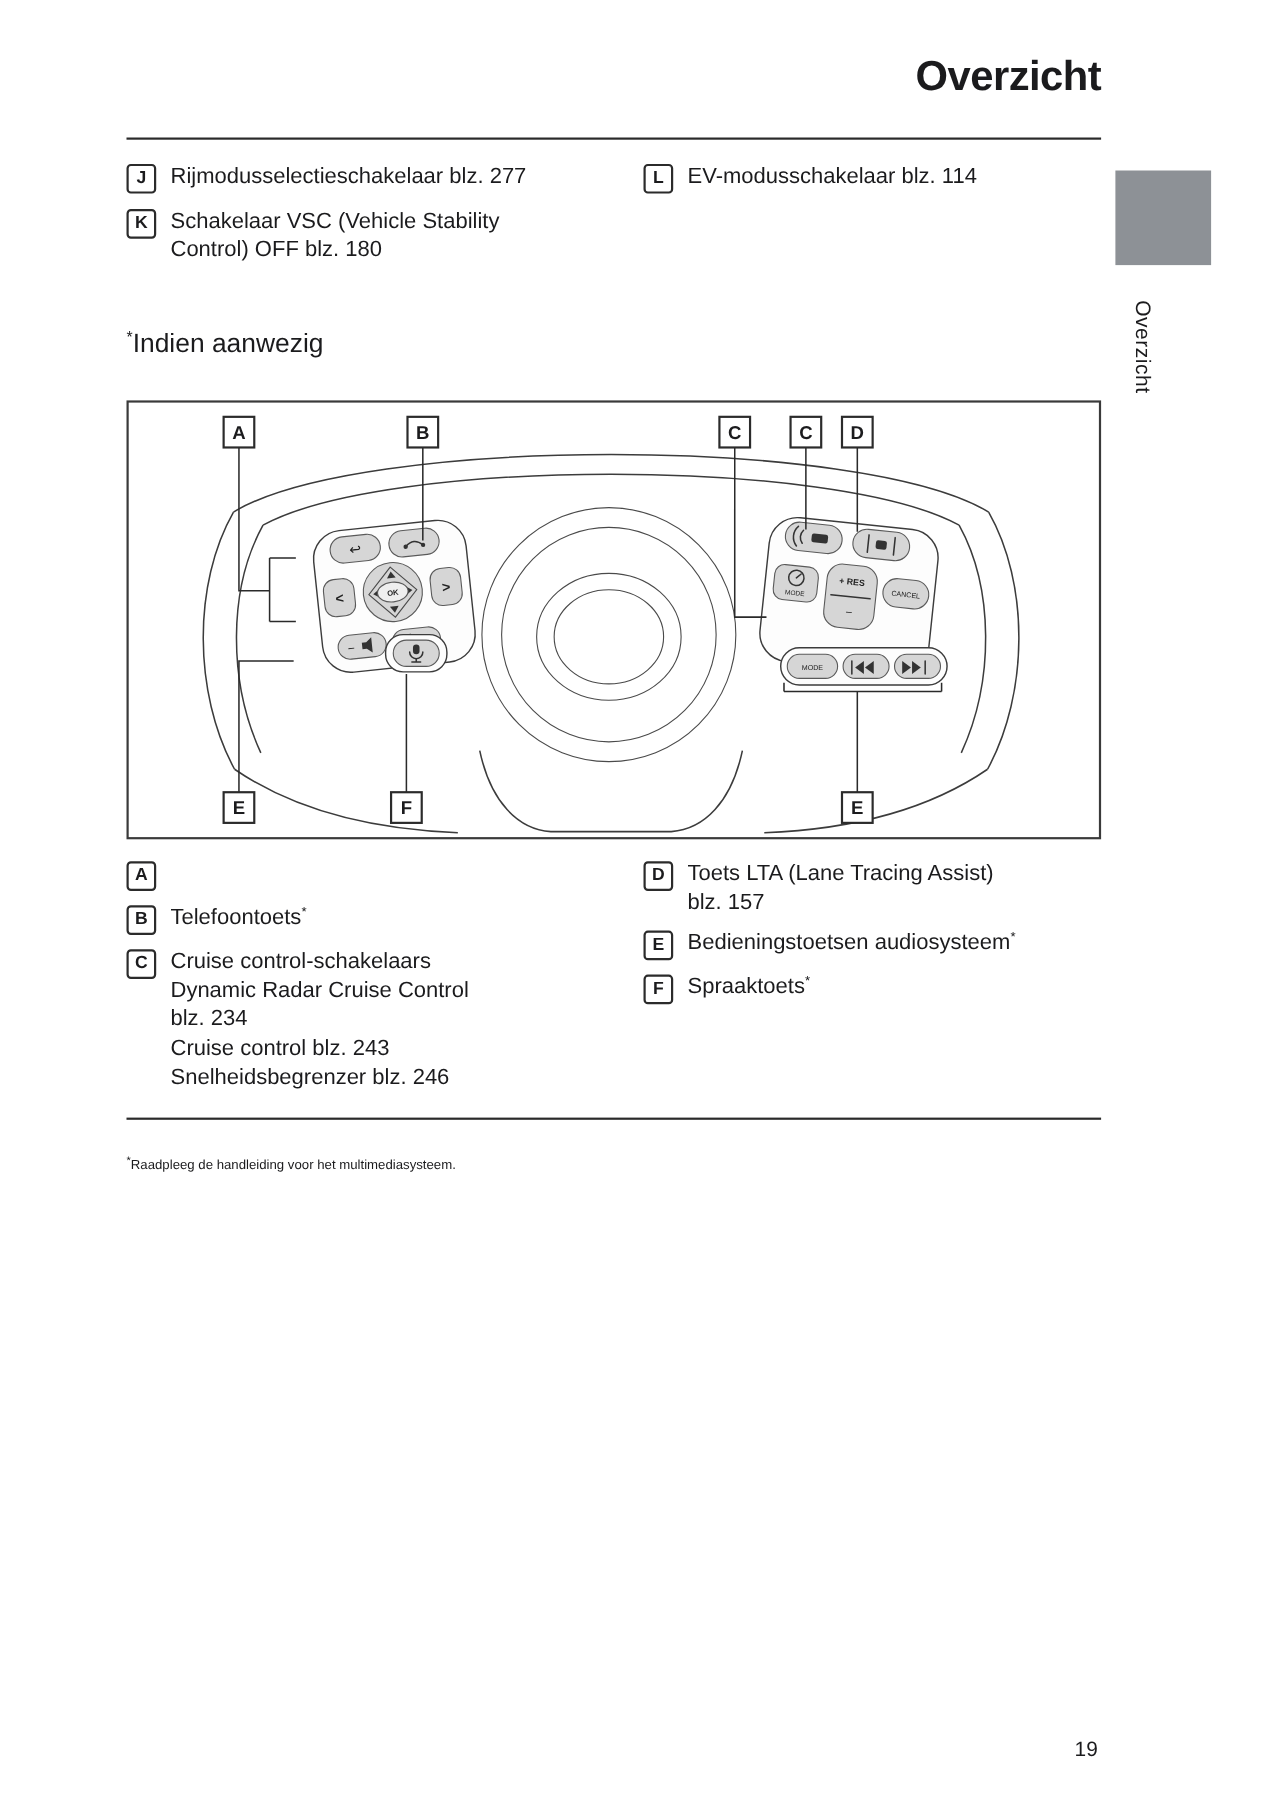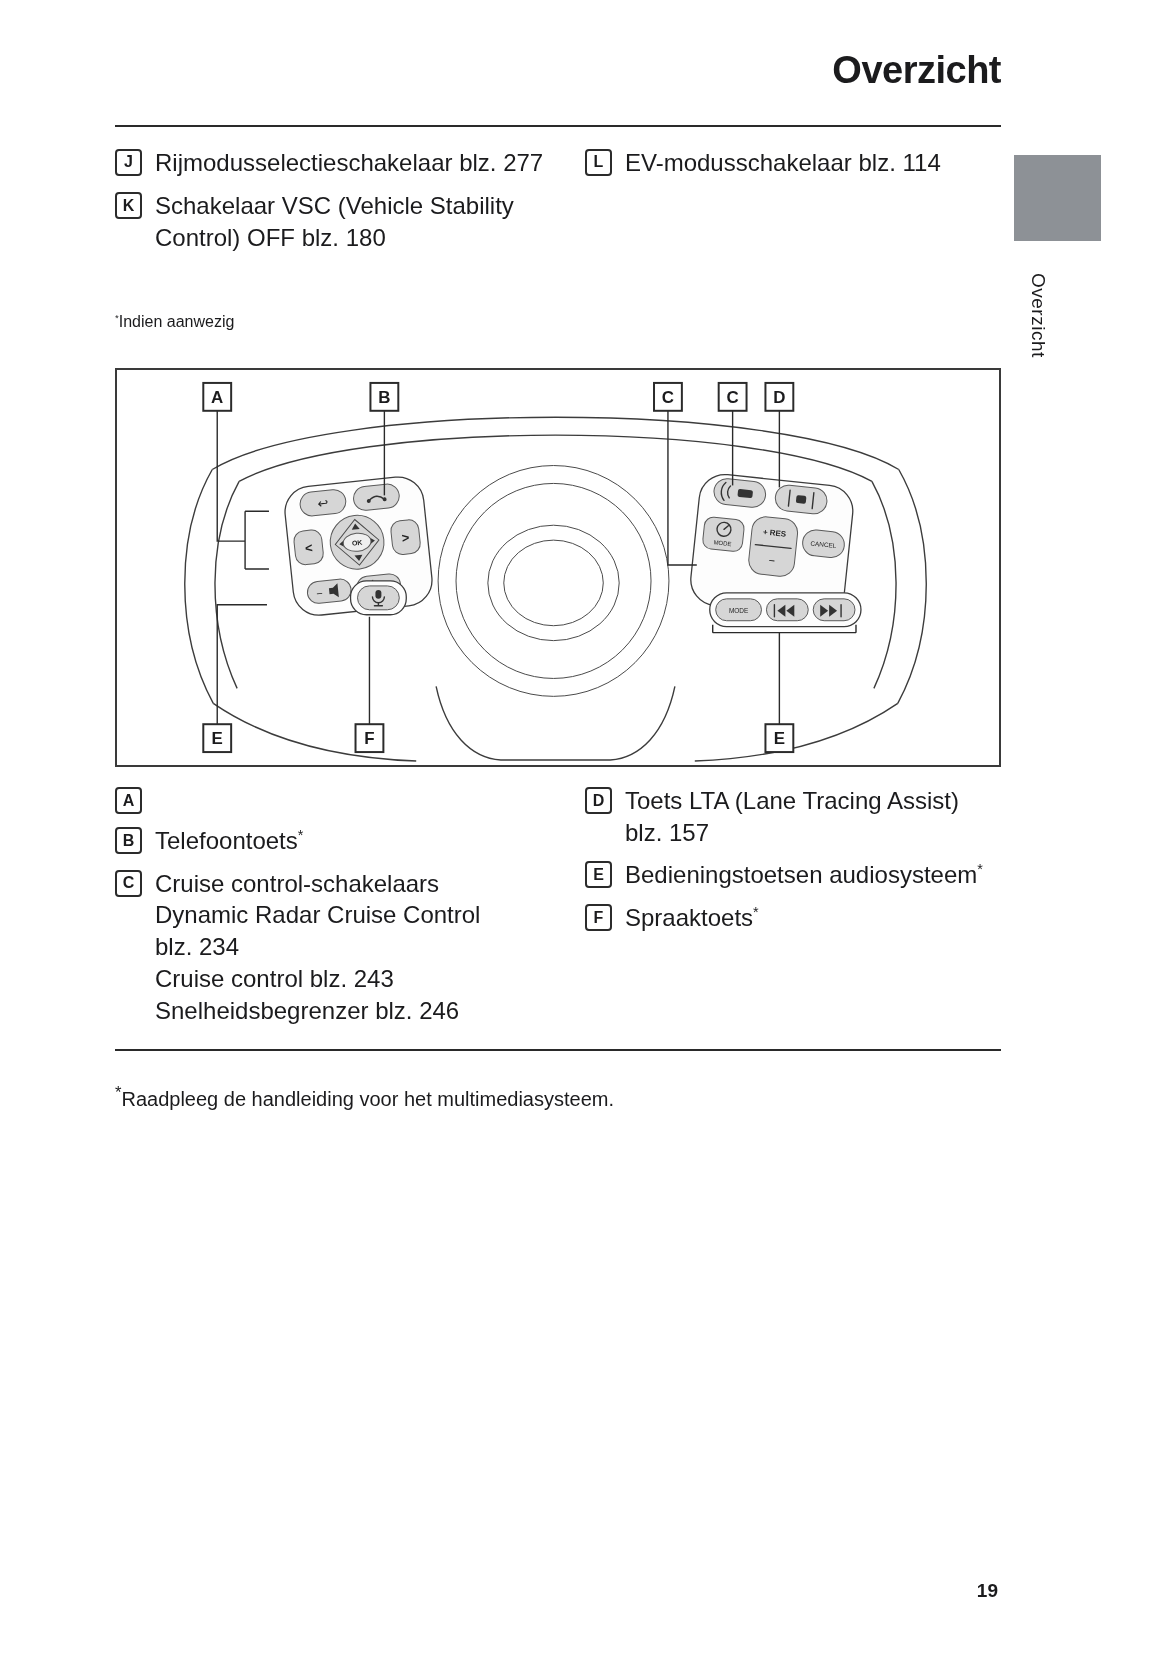--- a/index.html
+++ b/index.html
@@ -18,42 +18,42 @@
   .list { display:flex; margin-top:20px; }
   .col-left { width:470px; }
   .col-right { flex:1; }
   .item { display:flex; gap:13px; margin-bottom:12px; align-items:flex-start; }
   .key {
     flex:0 0 auto; width:27px; height:27px; margin-top:2px;
     border:2px solid #2b2b2b; border-radius:4px;
     display:flex; align-items:center; justify-content:center;
     font-weight:700; font-size:16px;
   }
-  .item-text { font-size:24px; line-height:1.32; white-space:pre-line; }
+  .item-text { font-size:20px; line-height:1.32; white-space:pre-line; }
   .item-text sup { font-size:60%; }
-  .note { margin-top:46px; font-size:16px; }
+  .note { margin-top:46px; font-size:24px; }
   .note sup { font-size:60%; }
   .diagram {
     margin-top:37px; width:886px; height:399px;
     border:2px solid #3a3a3a;
   }
   .legend { display:flex; margin-top:18px; }
   .legend .item { margin-bottom:11px; }
-  .bottom-note { margin-top:32px; font-size:20px; }
+  .bottom-note { margin-top:32px; font-size:12px; }
   .side-tab {
     position:absolute; top:155px; right:64px;
     width:87px; height:86px; background:#8d9196;
   }
   .side-label {
     position:absolute; top:273px; right:116px;
     writing-mode:vertical-rl; font-size:19px; letter-spacing:0.5px;
   }
   .page-number {
     position:absolute; top:1580px; right:167px;
-    font-size:19px; font-weight:700;
+    font-size:19px; font-weight:400;
   }
   
   svg text { font-family:"Liberation Sans", sans-serif; fill:#1b1b1d; }
   .wheel-line { fill:none; stroke:#3c3c3c; stroke-width:1.4; }
   .thin-line { fill:none; stroke:#4a4a4a; stroke-width:1; }
   .pod { fill:#fdfdfd; stroke:#3c3c3c; stroke-width:1.3; }
   .btn { fill:#d6d6d6; stroke:#5a5a5a; stroke-width:1; }
   .btn-ic { fill:none; stroke:#333; stroke-width:1.4; stroke-linecap:round; }
   .btn-fill { fill:#333; stroke:none; }
   .leader { fill:none; stroke:#2a2a2a; stroke-width:1.4; }

